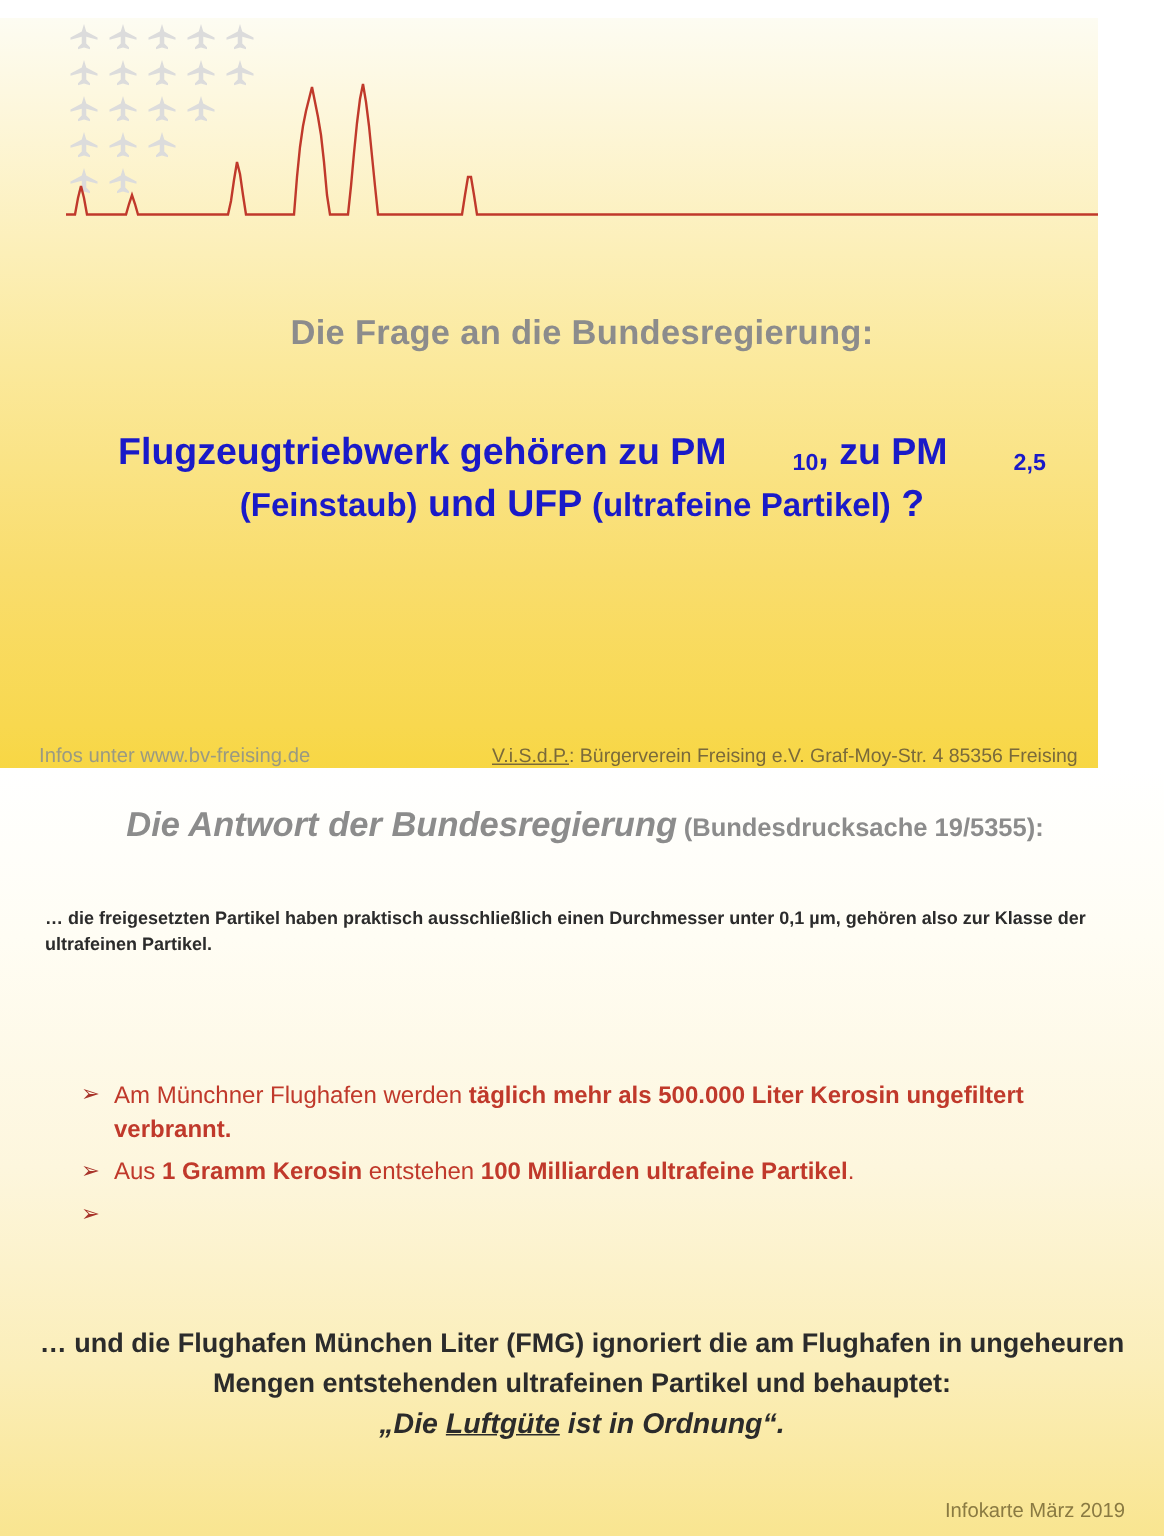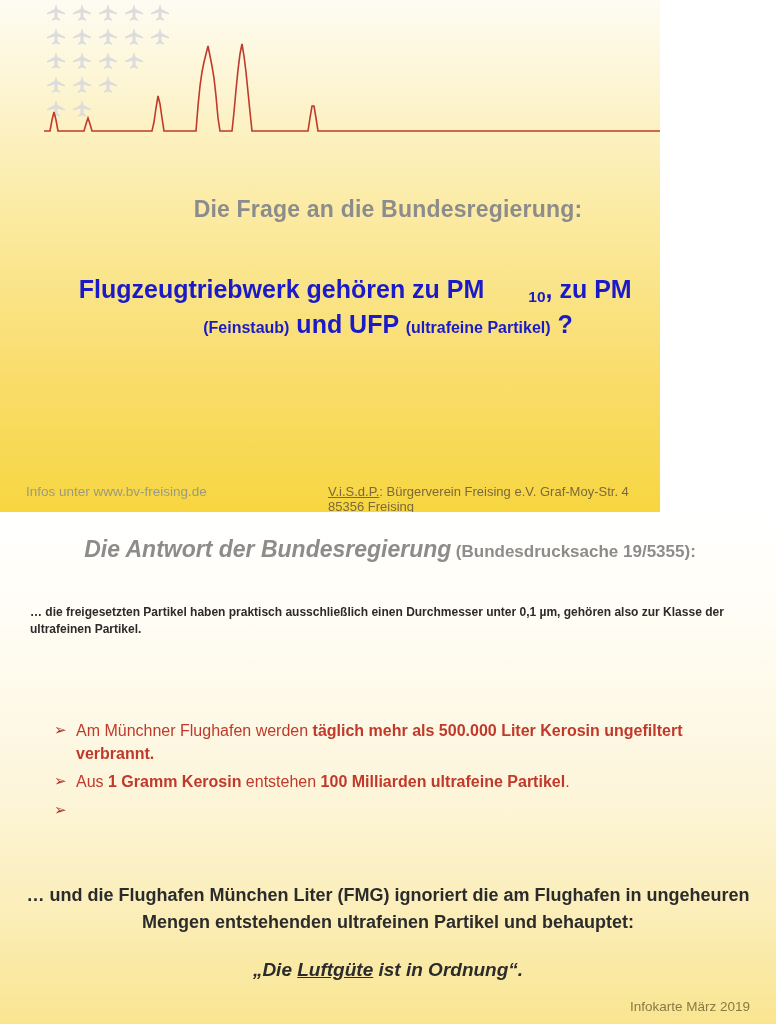--- a/index.html
+++ b/index.html
@@ -17,22 +17,22 @@
     position: relative;
     width: 776px;
     height: 1024px;
     box-sizing: border-box;
   }
 
   
   .top-panel {
     position: absolute;
     left: 0;
-    top: 0;
-    width: 660px;
+    top: 12px;
+    width: 732px;
     height: 512px;
     background: linear-gradient(to bottom, #fdfcf2 0%, #fdf6d8 14%, #fbe99c 45%, #f9dd6d 72%, #f8d84f 92%, #f7d63f 100%);
     overflow: hidden;
   }
 
   .skyline-wrap {
     position: absolute;
     left: 0;
     top: 0;
     width: 776px;
@@ -60,21 +60,21 @@
     left: 46px;
     width: 684px;
     text-align: center;
     color: #1a1ac8;
     font-weight: bold;
     line-height: 1.38;
   }
   .q-line1 { font-size: 25px; }
   .q-line2 { font-size: 25px; }
   .q-line3 { font-size: 25px; }
-  .small-cap { font-size: 16px; }
+  .small-cap { font-size: 22px; }
   sub {
     font-size: 0.62em;
     vertical-align: baseline;
     position: relative;
     top: 4px;
     margin-left: 44px;
   }
 
   .infos-left {
     position: absolute;
@@ -166,21 +166,21 @@
     text-align: center;
     font-size: 18px;
     font-weight: bold;
     color: #2b2b2b;
     line-height: 1.5;
   }
   .closing .italic-line {
     font-style: italic;
     font-size: 19px;
     display: block;
-    margin-top: 20px;
+    margin-top: 0;
   }
   .closing .italic-line u { text-decoration: underline; }
 
   .infokarte {
     position: absolute;
     right: 26px;
     bottom: 10px;
     font-size: 13.5px;
     color: #8a7a42;
   }

